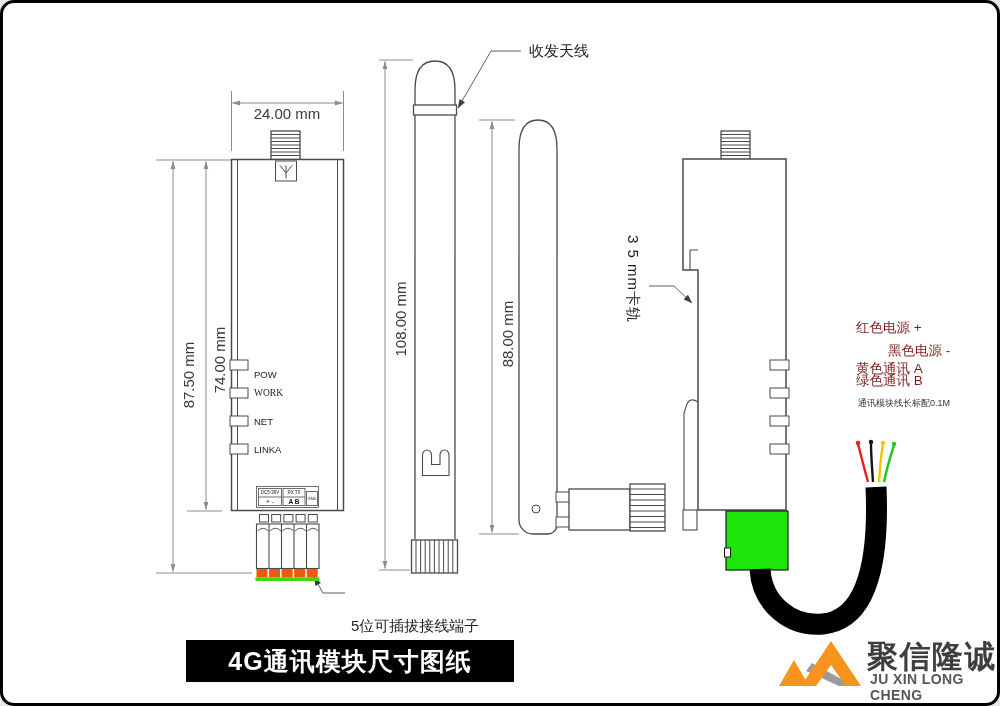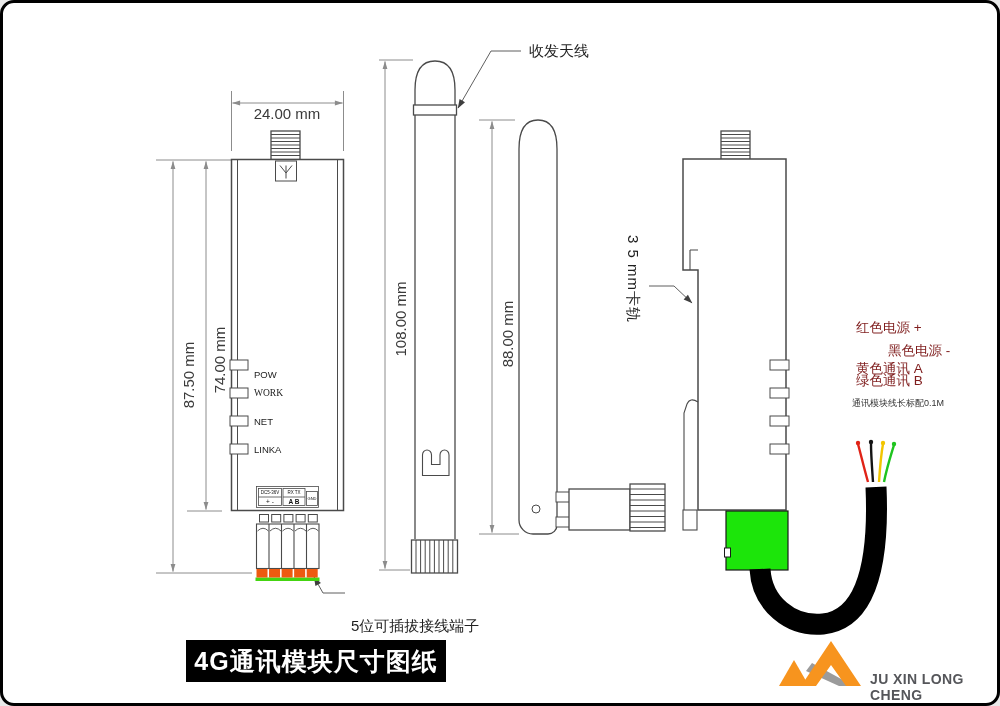--- a/index.html
+++ b/index.html
@@ -11,28 +11,28 @@
   svg.art{position:absolute;left:0;top:0;}
   .lbl{position:absolute;white-space:nowrap;color:#2e2e2e;font-family:"Liberation Sans",sans-serif;}
   .dim{font-size:15px;color:#3a3a3a;}
   .cn{font-size:15px;color:#1f1f1f;}
   .rotccw{transform:translate(-50%,-50%) rotate(-90deg);}
   .rotcw{transform:translate(-50%,-50%) rotate(90deg);letter-spacing:1px;}
   .ctr{transform:translate(-50%,-50%);}
   .led{font-size:9.5px;color:#222;}
   .tiny{color:#111;line-height:1;}
   .titlebar{
-    position:absolute;left:183px;top:637px;width:260px;height:42px;background:#000;
+    position:absolute;left:183px;top:637px;width:328px;height:42px;background:#000;
     display:flex;align-items:center;justify-content:center;
     color:#fff;font-size:25px;font-weight:bold;letter-spacing:1px;
   }
   .logo-cn{position:absolute;left:864px;top:633px;font-size:31px;font-weight:bold;color:#3e3e40;letter-spacing:1.5px;}
   .logo-en{position:absolute;left:867px;top:668px;font-size:14px;font-weight:bold;color:#55565a;letter-spacing:0.4px;}
   .wire-line{font-size:13.5px;color:#7f1d1d;}
-  .wire-note{font-size:9px;color:#333;}
+  .wire-note{font-size:9px;color:#333;margin-left:6px;}
 </style>
 </head>
 <body>
 
 <div class="page">
 
   <svg class="art" width="1000" height="706" viewBox="0 0 1000 706">
     <defs>
       <marker id="da" viewBox="0 0 10 10" refX="9.5" refY="5" markerWidth="11" markerHeight="8" orient="auto-start-reverse">
         <path d="M0,2 L10,5 L0,8 Z" fill="#8c8c8c"></path>
@@ -266,15 +266,16 @@
   <div class="lbl wire-line" style="left:853px;top:316px;">红色电源 +</div>
   <div class="lbl wire-line" style="left:853px;top:339px;margin-left:32px;">黑色电源 -</div>
   <div class="lbl wire-line" style="left:853px;top:351px;margin-top:6px;">黄色通讯 A</div>
   <div class="lbl wire-line" style="left:853px;top:368.5px;">绿色通讯 B</div>
   <div class="lbl wire-note" style="left:849px;top:394px;">通讯模块线长标配0.1M</div>
 
   <div class="titlebar">
     <span>4G通讯模块尺寸图纸</span>
   </div>
 
+  <div class="logo-cn">聚信隆诚</div>
   <div class="logo-en">JU XIN LONG CHENG</div>
 
 </div>
 
 </body></html>

